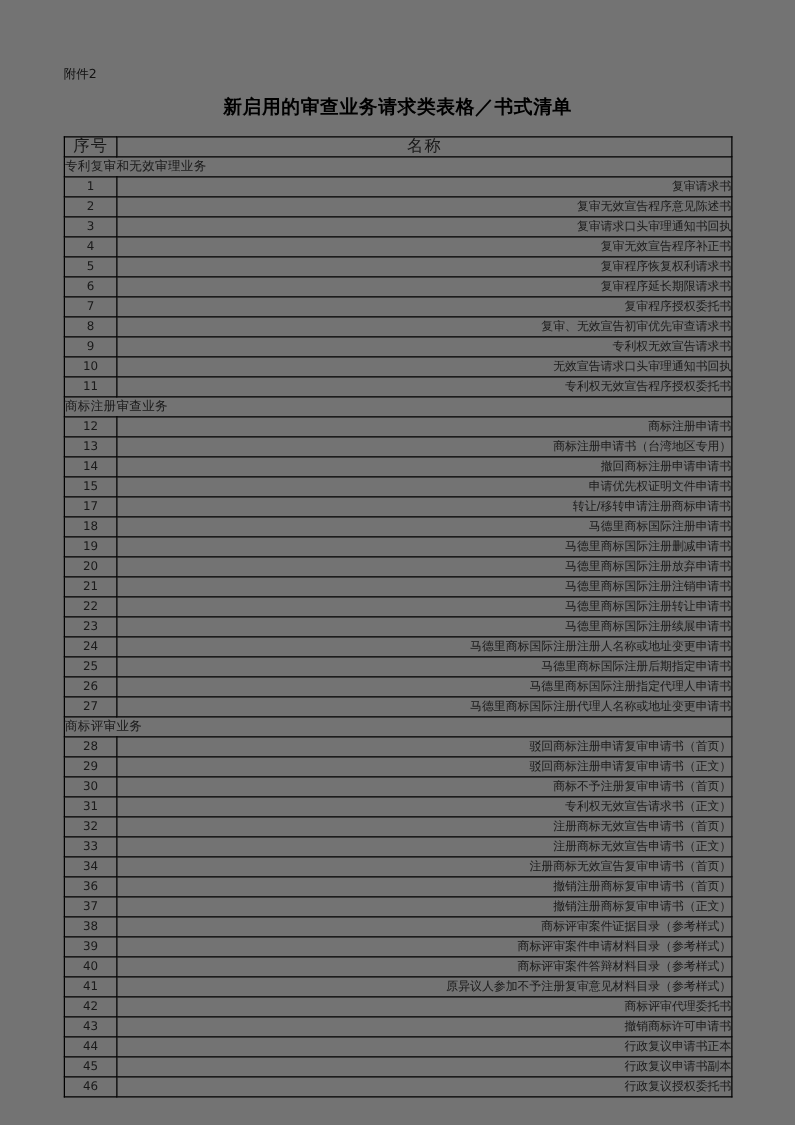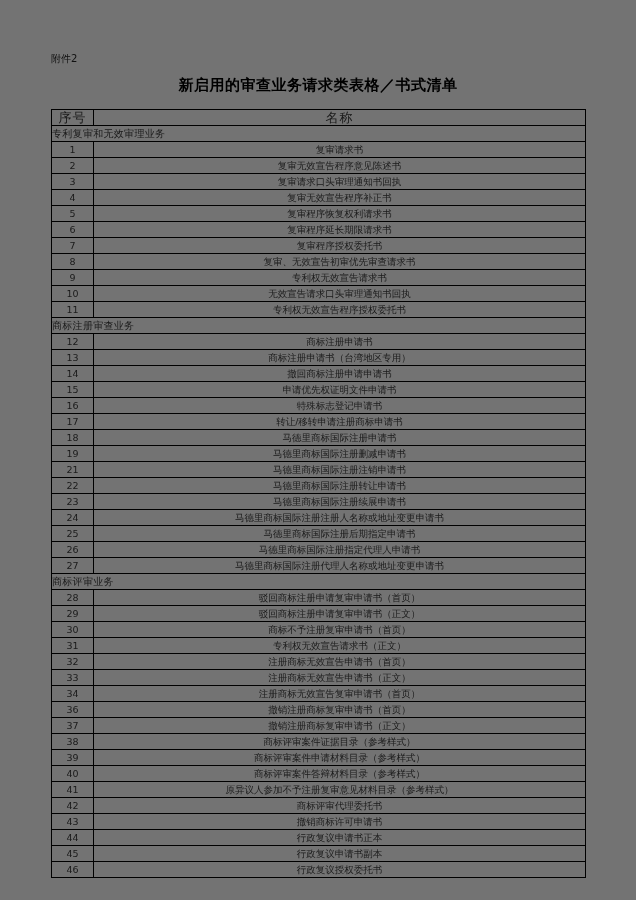--- a/index.html
+++ b/index.html
@@ -64,21 +64,21 @@
   .hdr td {
     text-align: center;
     font-size: 13px;
     letter-spacing: 1px;
   }
   .num {
     text-align: center;
     font-size: 9.5px;
   }
   .name {
-    text-align: center;
+    text-align: right;
     padding-left: 6px;
     font-size: 9.5px;
     white-space: nowrap;
     overflow: hidden;
     margin-top: 30px;
   }
   .section td {
     text-align: left;
     padding-left: 4px;
     font-weight: bold;
@@ -165,36 +165,36 @@
         </tr>
         <tr>
           <td class="num">14</td>
           <td class="name">撤回商标注册申请申请书</td>
         </tr>
         <tr>
           <td class="num">15</td>
           <td class="name">申请优先权证明文件申请书</td>
         </tr>
         <tr>
-          <td class="num">16</td>
-          <td class="name">特殊标志登记申请书</td>
-        </tr>
-        <tr>
           <td class="num">17</td>
           <td class="name">转让/移转申请注册商标申请书</td>
         </tr>
         <tr>
           <td class="num">18</td>
           <td class="name">马德里商标国际注册申请书</td>
         </tr>
         <tr>
           <td class="num">19</td>
           <td class="name">马德里商标国际注册删减申请书</td>
         </tr>
         <tr>
+          <td class="num">20</td>
+          <td class="name">马德里商标国际注册放弃申请书</td>
+        </tr>
+        <tr>
           <td class="num">21</td>
           <td class="name">马德里商标国际注册注销申请书</td>
         </tr>
         <tr>
           <td class="num">22</td>
           <td class="name">马德里商标国际注册转让申请书</td>
         </tr>
         <tr>
           <td class="num">23</td>
           <td class="name">马德里商标国际注册续展申请书</td>

